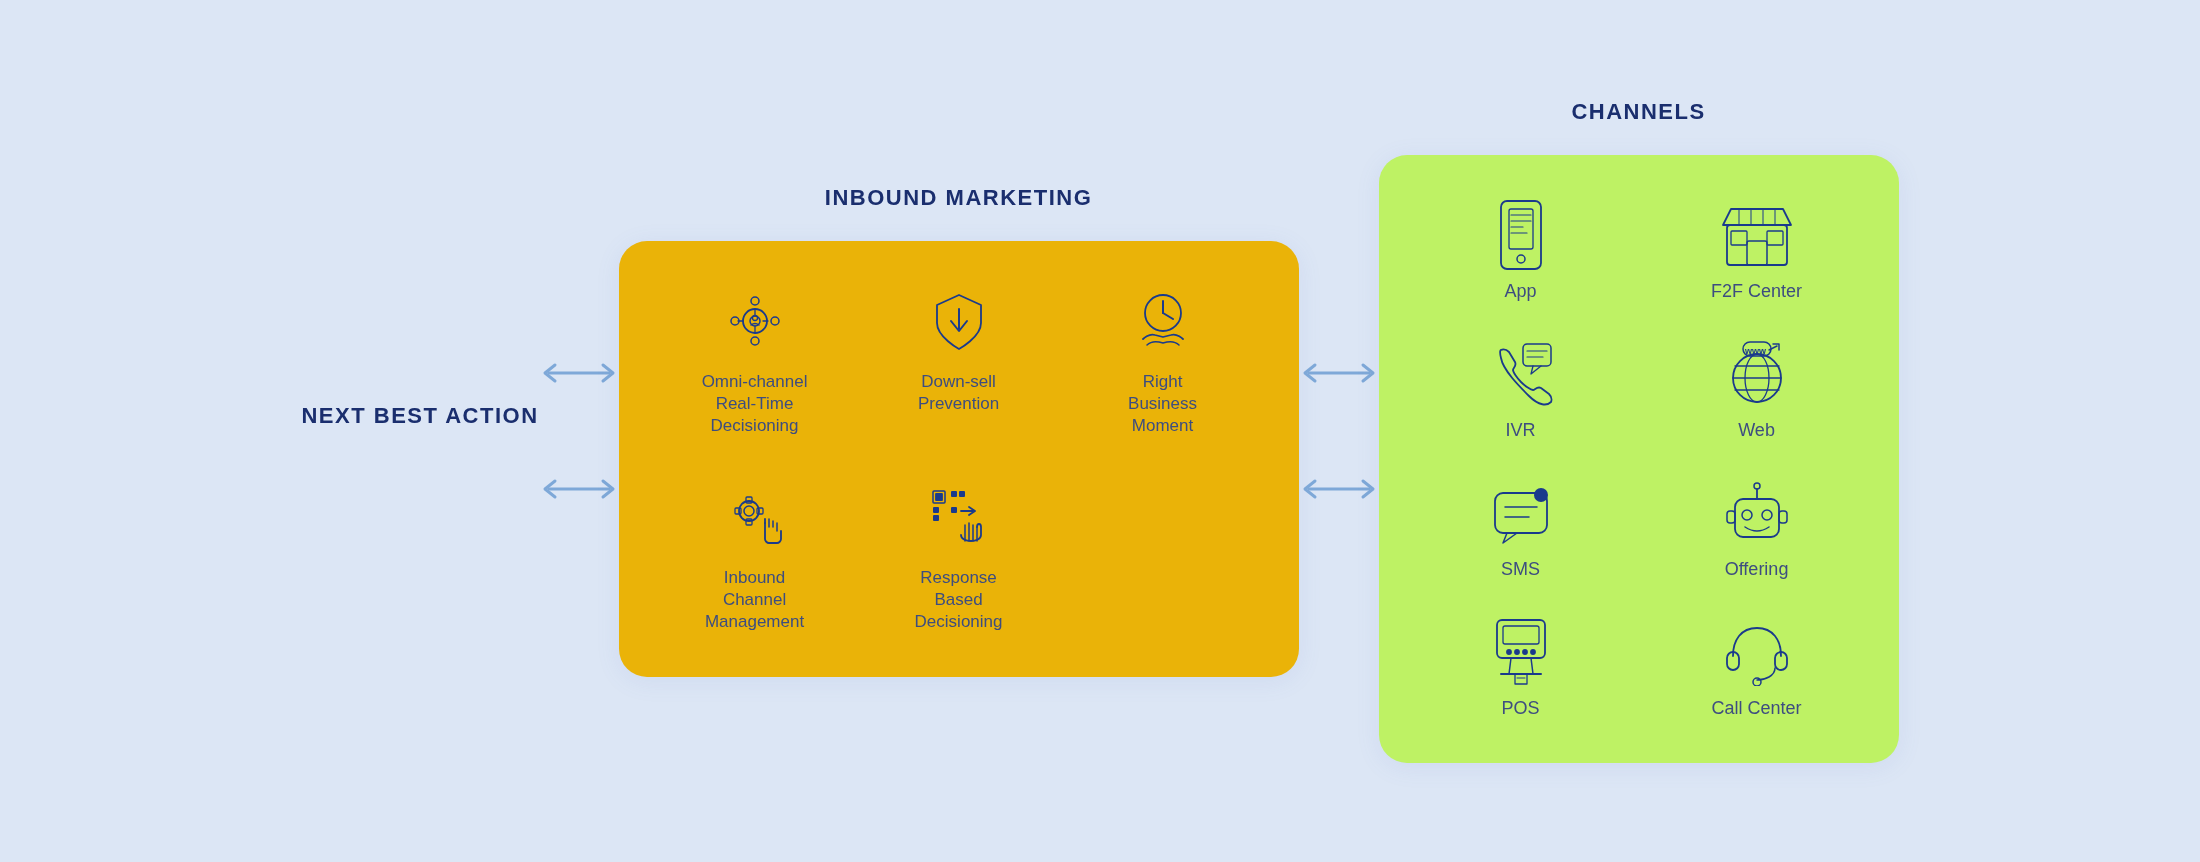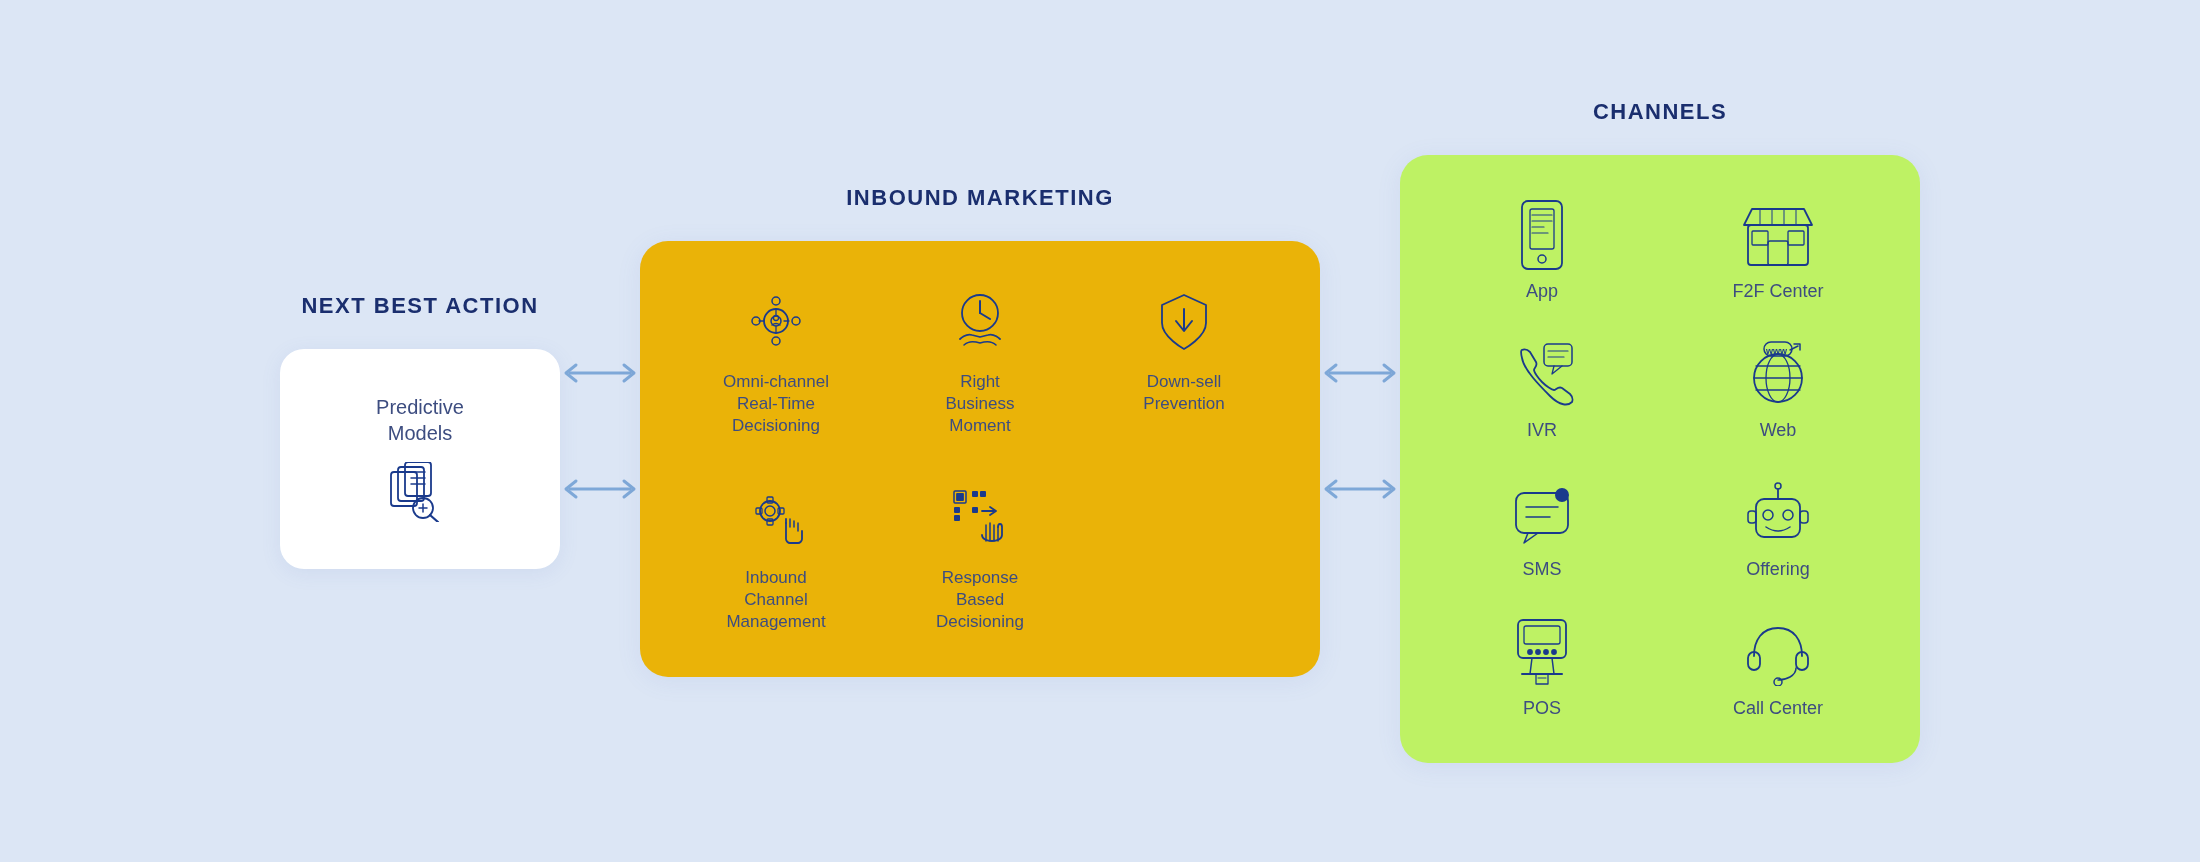--- a/index.html
+++ b/index.html
@@ -174,39 +174,20 @@
   </style>
 </head>
 <body>
 
 <div class="main-container">
 
   <div class="section">
     <div class="section-title">NEXT BEST ACTION</div>
     <div class="nba-cards">
 
-      <div class="nba-card">
-        <div class="nba-card-label">Predictive<br>Models</div>
-        <div class="nba-icon">
-          <svg width="70" height="60" viewBox="0 0 70 60">
-
-            <rect x="6" y="10" width="26" height="34" rx="3" stroke="#1a3a8c" stroke-width="1.8" fill="none"></rect>
-            <rect x="13" y="5" width="26" height="34" rx="3" stroke="#1a3a8c" stroke-width="1.8" fill="none"></rect>
-            <rect x="20" y="0" width="26" height="34" rx="3" stroke="#1a3a8c" stroke-width="1.8" fill="none"></rect>
-            <line x1="26" y1="10" x2="40" y2="10" stroke="#1a3a8c" stroke-width="1.5"></line>
-            <line x1="26" y1="16" x2="40" y2="16" stroke="#1a3a8c" stroke-width="1.5"></line>
-            <line x1="26" y1="22" x2="40" y2="22" stroke="#1a3a8c" stroke-width="1.5"></line>
-
-            <circle cx="38" cy="46" r="10" stroke="#1a3a8c" stroke-width="1.8" fill="none"></circle>
-            <line x1="45" y1="53" x2="53" y2="60" stroke="#1a3a8c" stroke-width="2.2"></line>
-            <line x1="34" y1="46" x2="42" y2="46" stroke="#1a3a8c" stroke-width="1.5"></line>
-            <line x1="38" y1="42" x2="38" y2="50" stroke="#1a3a8c" stroke-width="1.5"></line>
-          </svg>
-        </div>
-      </div>
 
 
     </div>
   </div>
 
   <div class="arrows-section">
     <div class="double-arrow">
       <svg width="80" height="36" viewBox="0 0 80 36">
         <line x1="10" y1="18" x2="70" y2="18" stroke="#7ea8d8" stroke-width="3"></line>
         <polyline points="16,10 6,18 16,26" stroke="#7ea8d8" stroke-width="3" fill="none"></polyline>
@@ -246,42 +227,42 @@
             <path d="M30 38 Q34 35 38 38" stroke="#1a3a8c" stroke-width="1.3" fill="none"></path>
           </svg>
         </div>
         <div class="inbound-label">Omni-channel<br>Real-Time<br>Decisioning</div>
       </div>
 
       <div class="inbound-item">
         <div class="inbound-icon">
           <svg width="68" height="68" viewBox="0 0 68 68">
 
+            <path d="M34 8 L56 18 L56 36 C56 50 34 62 34 62 C34 62 12 50 12 36 L12 18 Z" stroke="#1a3a8c" stroke-width="1.8" fill="none"></path>
+
+            <line x1="34" y1="22" x2="34" y2="42" stroke="#1a3a8c" stroke-width="2"></line>
+            <polyline points="26,34 34,44 42,34" stroke="#1a3a8c" stroke-width="2" fill="none"></polyline>
+          </svg>
+        </div>
+        <div class="inbound-label">Down-sell<br>Prevention</div>
+      </div>
+
+      <div class="inbound-item">
+        <div class="inbound-icon">
+          <svg width="68" height="68" viewBox="0 0 68 68">
+
             <circle cx="34" cy="26" r="18" stroke="#1a3a8c" stroke-width="1.8" fill="none"></circle>
             <line x1="34" y1="14" x2="34" y2="26" stroke="#1a3a8c" stroke-width="2"></line>
             <line x1="34" y1="26" x2="44" y2="32" stroke="#1a3a8c" stroke-width="2"></line>
 
             <path d="M14 52 C14 52 20 46 26 48 L34 50 L42 48 C48 46 54 52 54 52" stroke="#1a3a8c" stroke-width="1.8" fill="none"></path>
             <path d="M18 58 C22 54 28 54 34 56 C40 54 46 54 50 58" stroke="#1a3a8c" stroke-width="1.5" fill="none"></path>
           </svg>
         </div>
         <div class="inbound-label">Right<br>Business<br>Moment</div>
-      </div>
-
-      <div class="inbound-item">
-        <div class="inbound-icon">
-          <svg width="68" height="68" viewBox="0 0 68 68">
-
-            <path d="M34 8 L56 18 L56 36 C56 50 34 62 34 62 C34 62 12 50 12 36 L12 18 Z" stroke="#1a3a8c" stroke-width="1.8" fill="none"></path>
-
-            <line x1="34" y1="22" x2="34" y2="42" stroke="#1a3a8c" stroke-width="2"></line>
-            <polyline points="26,34 34,44 42,34" stroke="#1a3a8c" stroke-width="2" fill="none"></polyline>
-          </svg>
-        </div>
-        <div class="inbound-label">Down-sell<br>Prevention</div>
       </div>
 
       <div class="inbound-item">
         <div class="inbound-icon">
           <svg width="68" height="68" viewBox="0 0 68 68">
 
             <circle cx="28" cy="28" r="10" stroke="#1a3a8c" stroke-width="1.8" fill="none"></circle>
 
             <rect x="25" y="14" width="6" height="6" rx="1" stroke="#1a3a8c" stroke-width="1.3" fill="none"></rect>
             <rect x="25" y="36" width="6" height="6" rx="1" stroke="#1a3a8c" stroke-width="1.3" fill="none"></rect>

